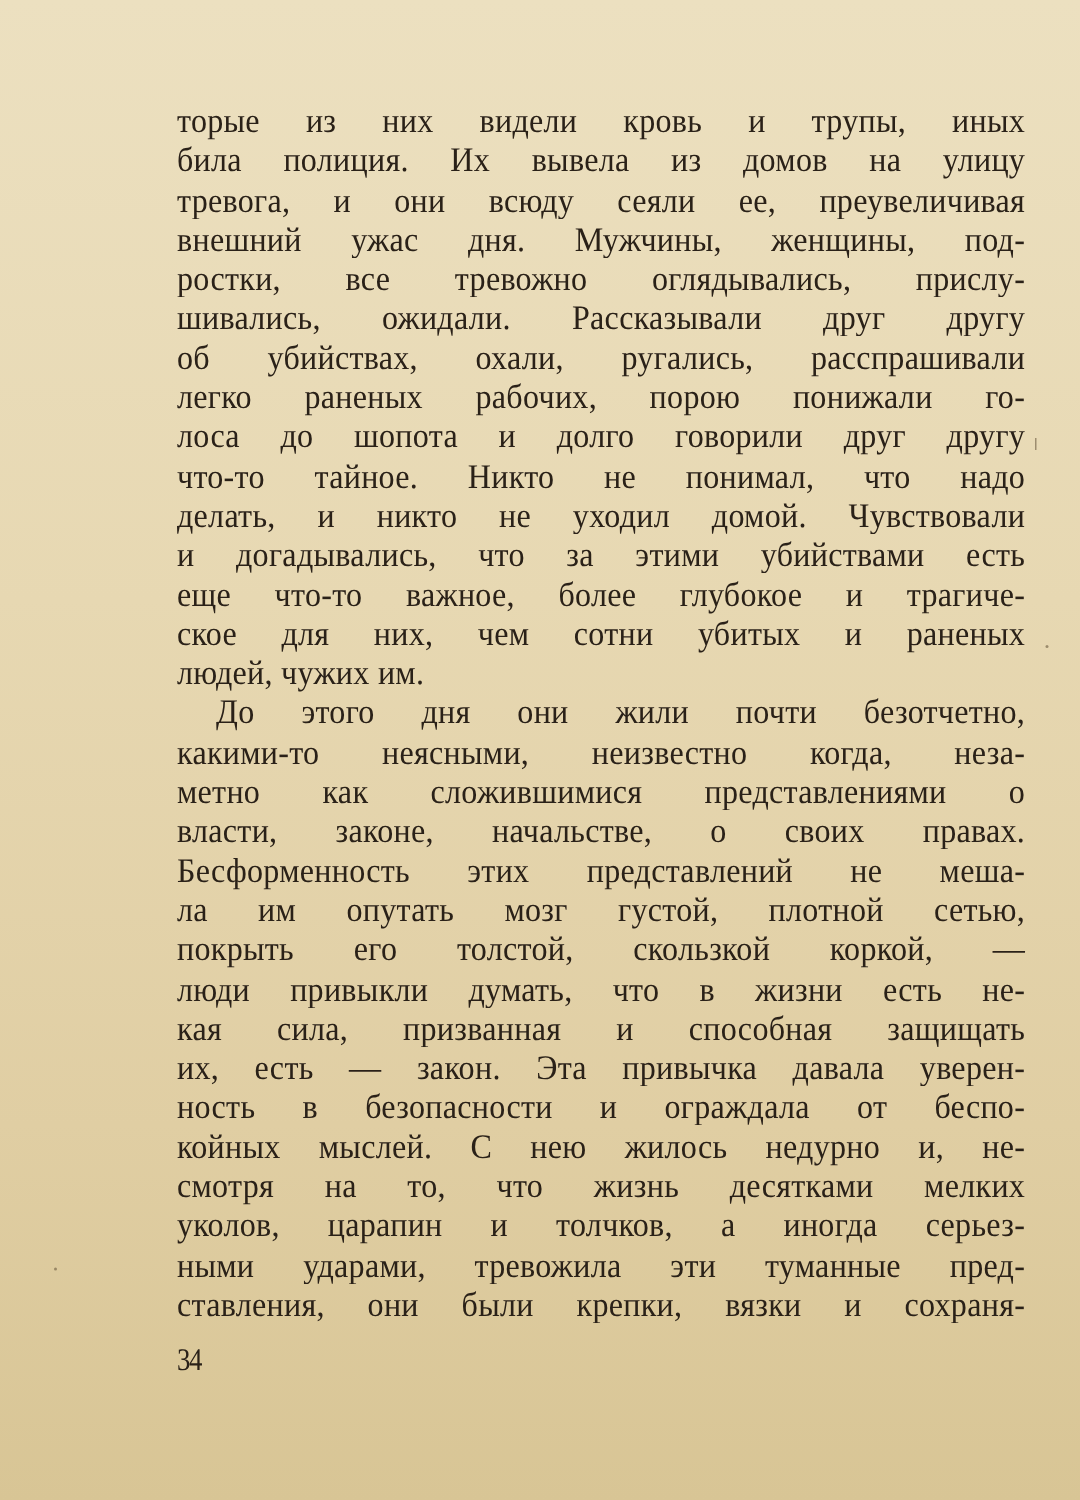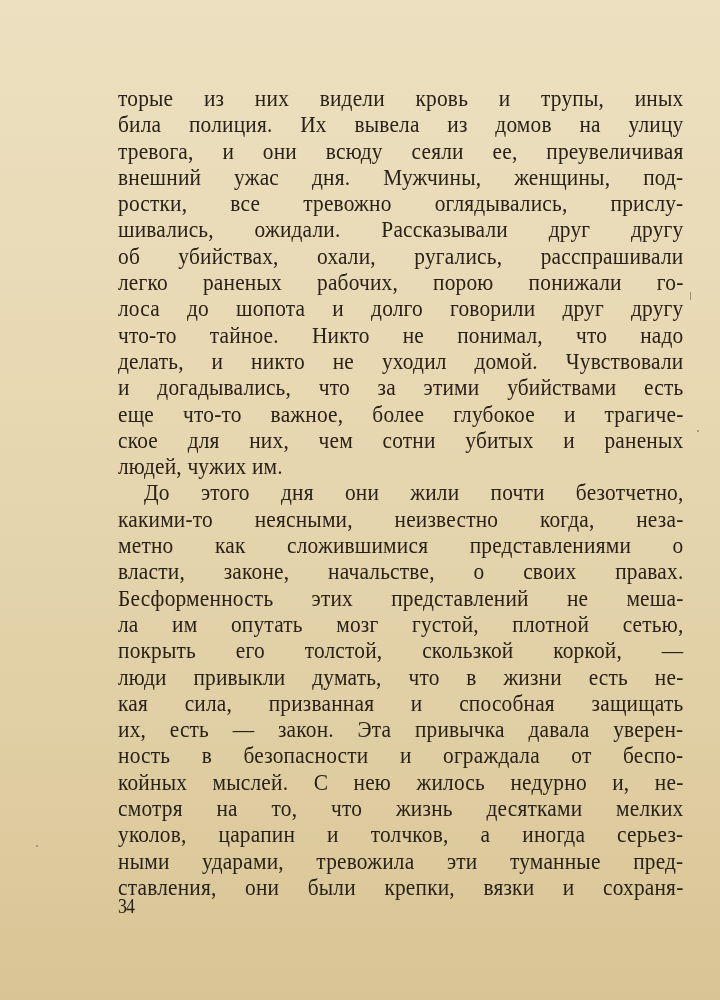--- a/index.html
+++ b/index.html
@@ -11,21 +11,21 @@
       height: 1000px;
       overflow: hidden;
       background: linear-gradient(180deg, #ece0c0 0%, #e7d8b2 40%, #e0cea3 75%, #d8c595 100%);
       position: relative;
       font-family: "Liberation Serif", "DejaVu Serif", serif;
       color: #2a2118;
     }
     .page {
       position: absolute;
       left: 118px;
-      top: 86px;
+      top: 68px;
       width: 566px;
     }
     .line {
       display: block;
       font-size: 23px;
       line-height: 26.3px;
       height: 26.3px;
       white-space: nowrap;
       text-align: justify;
       text-align-last: justify;

